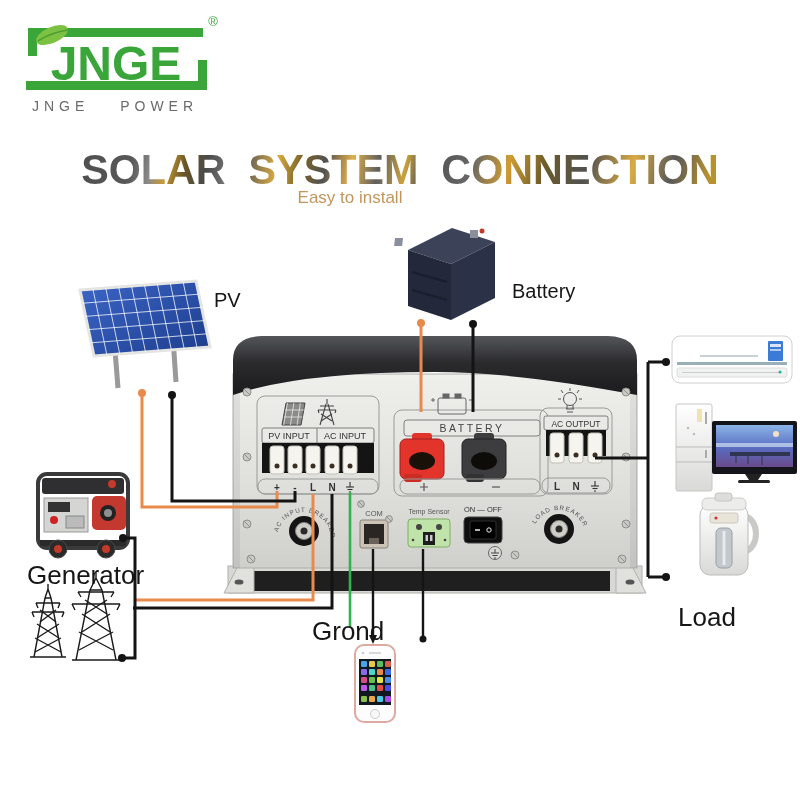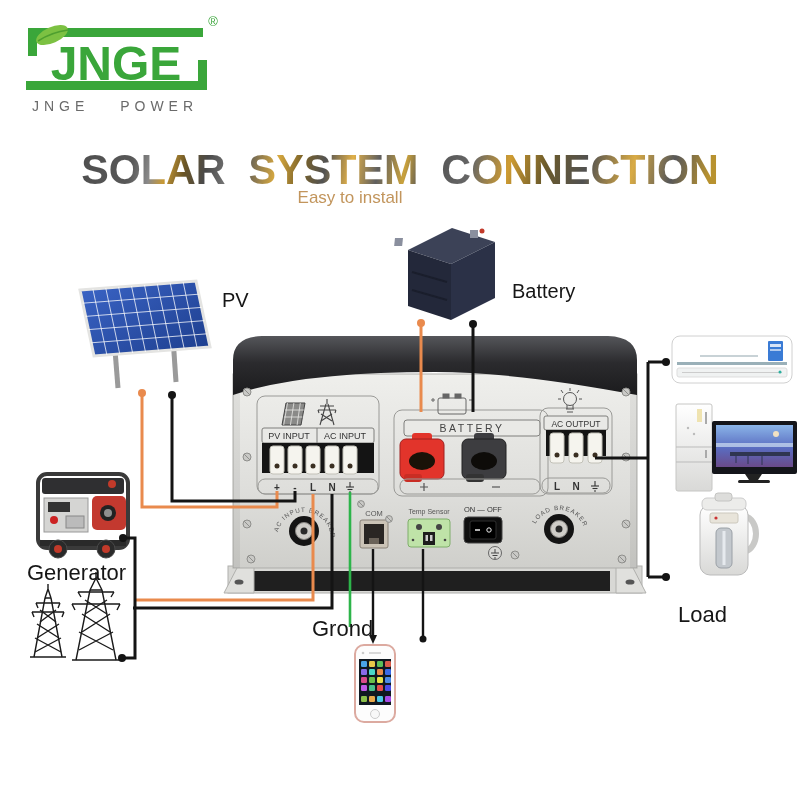--- a/index.html
+++ b/index.html
@@ -1,20 +1,20 @@
 <!DOCTYPE html>
 <html><head>
 <meta charset="utf-8">
 <style>
   html,body{margin:0;padding:0;background:#ffffff;}
   #canvas{position:relative;width:800px;height:800px;background:#ffffff;overflow:hidden;
           font-family:"Liberation Sans", sans-serif;}
   svg{position:absolute;left:0;top:0;}
   svg text{font-family:"Liberation Sans", sans-serif;}
-  .label{position:absolute;color:#161616;font-size:22px;white-space:nowrap;}
+  .label{position:absolute;color:#161616;font-size:26px;white-space:nowrap;}
   #title{position:absolute;left:0;top:116px;width:800px;text-align:center;
          font-size:43px;font-weight:bold;letter-spacing:0px;transform:scaleX(0.96);}
   #title span{display:inline-block;margin:0 6px;-webkit-background-clip:text;background-clip:text;color:transparent;}
   .gold1{background:linear-gradient(102deg,#4e4e4e 0%,#585858 35%,#8a8a8a 48%,#c99a35 58%,#6a5526 70%,#4a4a4a 84%,#7a7a7a 100%);}
   .gold2{background:linear-gradient(100deg,#5a5a5a 0%,#d8a93f 18%,#7a6228 32%,#525252 45%,#e0b04a 60%,#5f5f5f 75%,#caa23c 90%,#555555 100%);}
   .gold3{background:linear-gradient(104deg,#555555 0%,#666666 12%,#cf9c32 25%,#6b5a2a 38%,#515151 52%,#d9ab45 68%,#585858 82%,#b8922f 95%);}
   #subtitle{position:absolute;left:0;top:188px;width:700px;text-align:center;
             font-size:17px;color:#c2955c;}
 </style>
 </head>
@@ -460,19 +460,19 @@
 
     <path d="M423,549 L423,637" stroke="#141414" stroke-width="2.4"></path>
     <circle cx="423" cy="639" r="3.5" fill="#141414"></circle>
 
     <path d="M595,458 L648,458 M648,362 L648,577 M648,362 L665,362 M648,577 L665,577" stroke="#141414" stroke-width="3"></path>
     <circle cx="666" cy="362" r="4" fill="#141414"></circle>
     <circle cx="666" cy="577" r="4" fill="#141414"></circle>
   </g>
 </svg>
 
-<div class="label" style="left:222px;top:289px;font-size:20px;">PV</div>
+<div class="label" style="left:214px;top:289px;font-size:20px;">PV</div>
 <div class="label" style="left:512px;top:280px;font-size:20px;">Battery</div>
 <div class="label" style="left:27px;top:560px;">Generator</div>
 <div class="label" style="left:312px;top:616px;">Grond</div>
 <div class="label" style="left:678px;top:602px;">Load</div>
 
 </div>
 
 </body></html>

